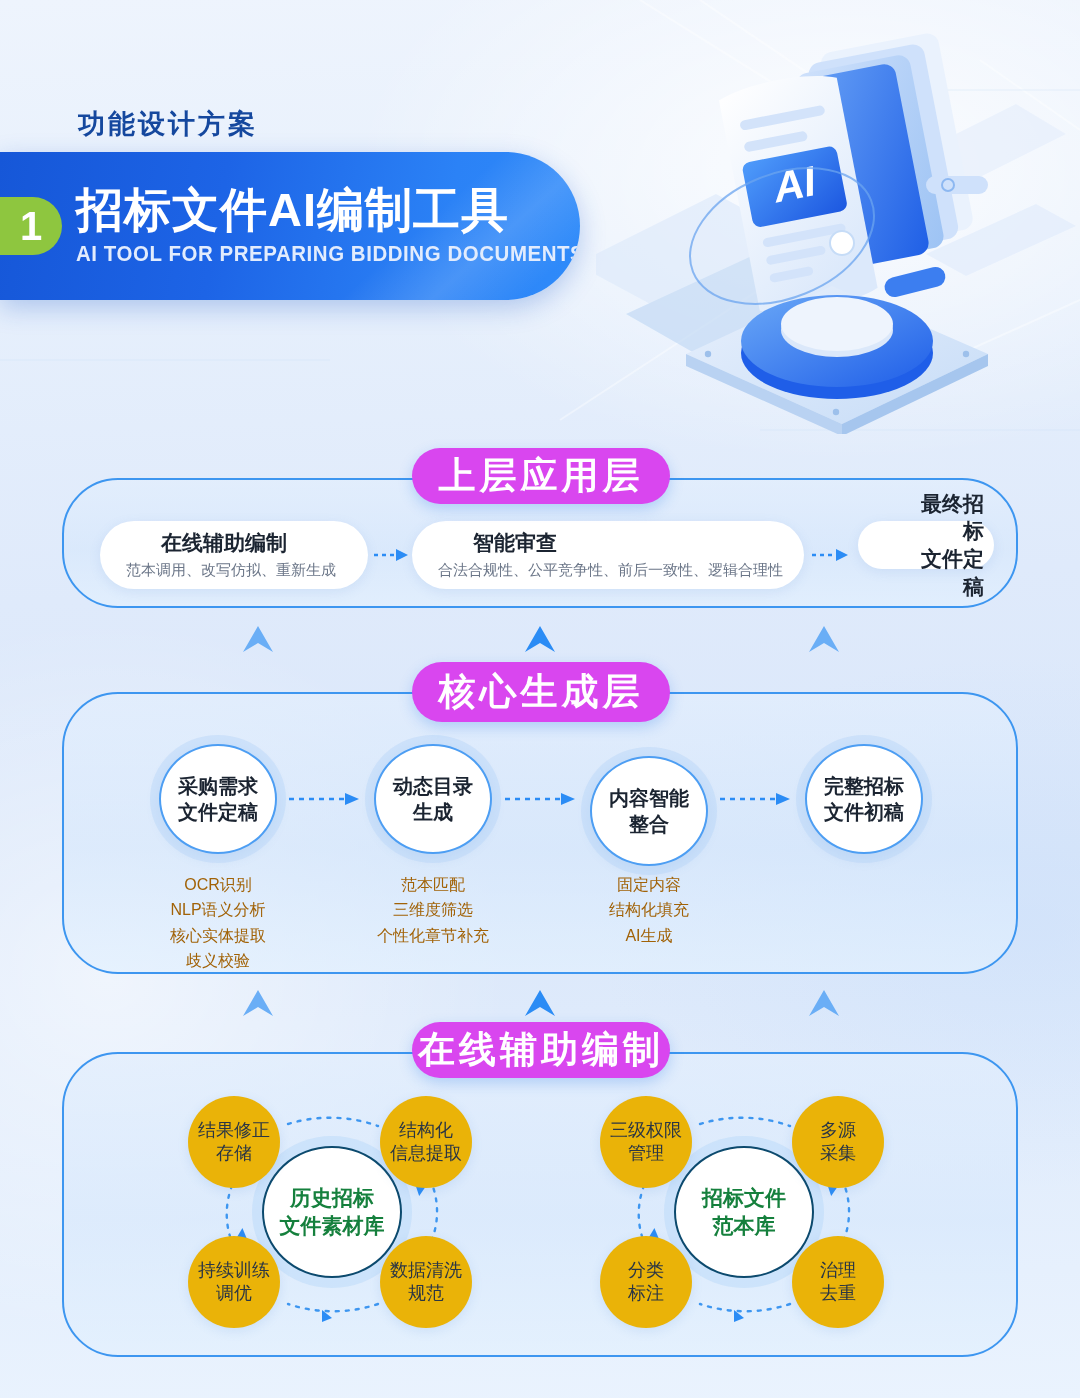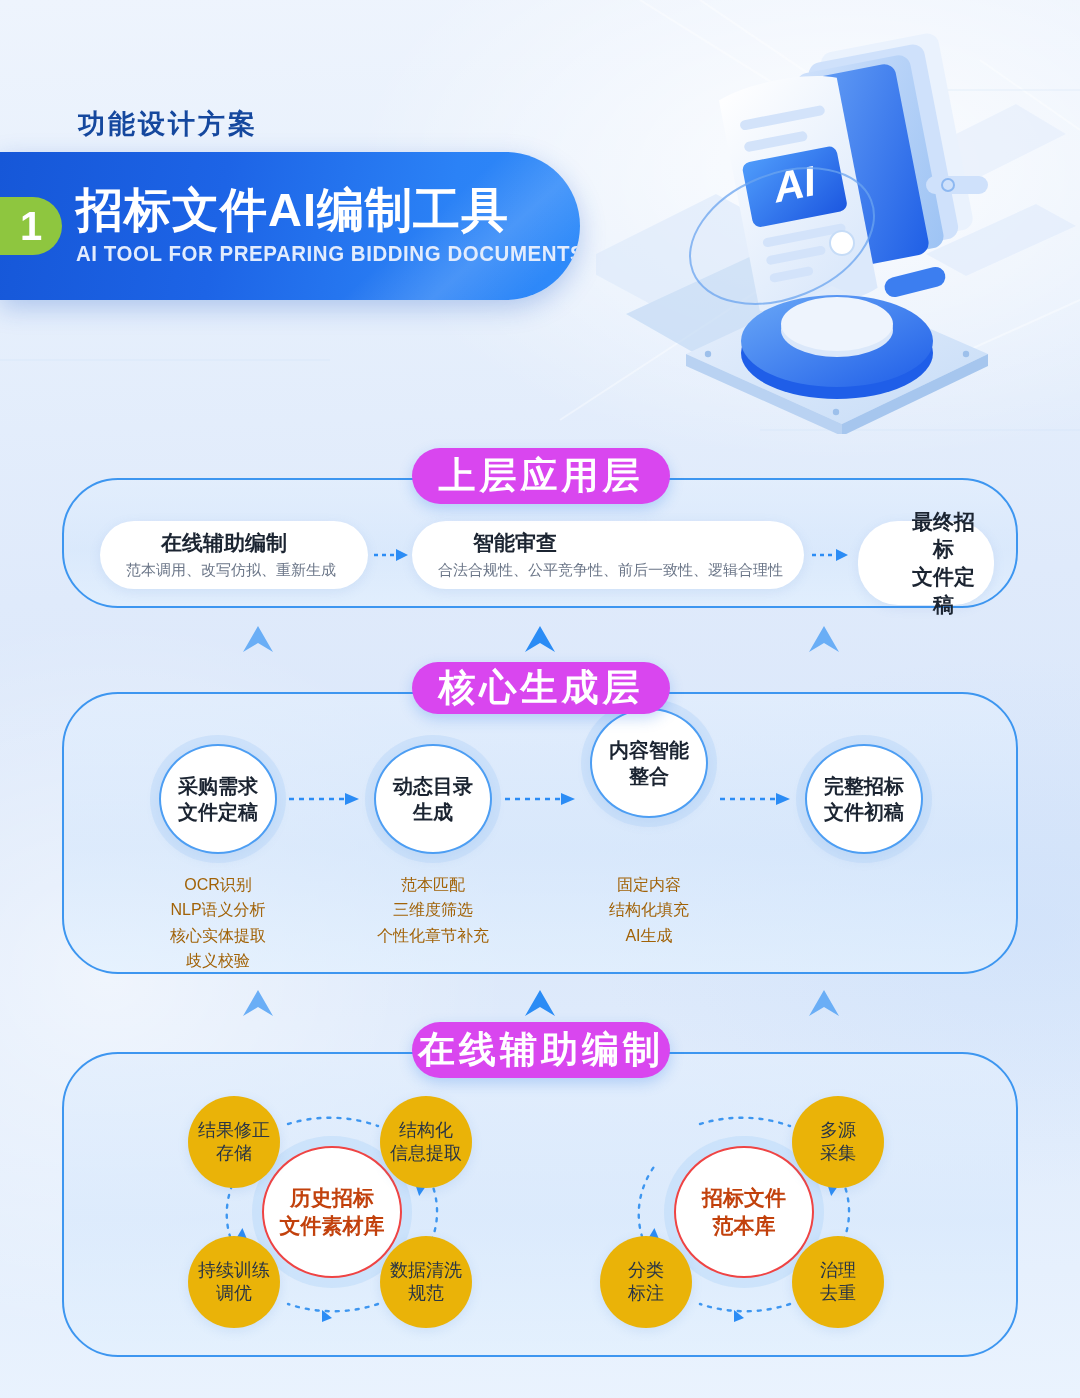--- a/index.html
+++ b/index.html
@@ -89,85 +89,85 @@
     background: #d946ef;
     color: #fff;
     border-radius: 34px;
     font-size: 37px; font-weight: 700; letter-spacing: 4px;
     display: flex; align-items: center; justify-content: center;
     white-space: nowrap;
     box-shadow: 0 5px 14px rgba(40,120,230,.26);
     z-index: 4;
   }
   #badge-top    { left: 412px; top: 448px;  width: 258px; height: 56px; }
-  #badge-core   { left: 412px; top: 662px;  width: 258px; height: 52px; }
+  #badge-core   { left: 412px; top: 662px;  width: 258px; height: 60px; }
   #badge-bottom { left: 412px; top: 1022px; width: 258px; height: 56px; }
 
   
   .chevron { position: absolute; width: 30px; height: 26px; z-index: 3; }
 
   
   .pill {
     position: absolute;
     background: #fff;
     border-radius: 40px;
     box-shadow: 0 3px 12px rgba(90,140,210,.13);
     display: flex; flex-direction: column; justify-content: center;
     padding: 0 26px;
   }
   .pill .p-title { font-size: 21px; font-weight: 700; color: #1b2431; line-height: 1.25; margin-left: 35px; }
   .pill .p-desc  { font-size: 15px; color: #6b7688; margin-top: 4px; line-height: 1.3; white-space: nowrap; }
 
   #pill-0 { left: 100px; top: 521px; width: 268px; height: 68px; }
   #pill-1 { left: 412px; top: 521px; width: 392px; height: 68px; }
   #pill-2 {
-    left: 858px; top: 521px; width: 136px; height: 84px;
-    align-items: center; text-align: center; padding: 0 10px;
+    left: 858px; top: 521px; width: 136px; height: 48px;
+    align-items: center; text-align: right; padding: 0 10px;
   }
   #pill-2 .p-title { font-size: 21px; line-height: 1.32; }
 
   .dash-arrow { position: absolute; height: 14px; z-index: 2; }
 
   
   .oval-node {
     position: absolute;
     width: 118px; height: 110px;
     border-radius: 50%;
     background: #fff;
     border: 2px solid #4d9ef3;
     display: flex; align-items: center; justify-content: center;
     text-align: center;
     font-size: 20px; font-weight: 700; color: #1b2431; line-height: 1.32;
     box-shadow: 0 0 0 9px rgba(180,212,248,.42), 0 4px 14px rgba(90,140,210,.15);
   }
   #oval-0 { left: 159px; top: 744px; }
   #oval-1 { left: 374px; top: 744px; }
-  #oval-2 { left: 590px; top: 708px; font-family: Liberation Serif, serif; }
+  #oval-2 { left: 590px; top: 756px; font-family: Liberation Serif, serif; }
   #oval-3 { left: 805px; top: 744px; }
 
   .oval-sub {
     position: absolute; width: 210px;
     text-align: center; font-size: 16px; color: #a16207; line-height: 1.58;
     white-space: pre-line;
   }
   #sub-0 { left: 113px; top: 872px; }
   #sub-1 { left: 328px; top: 872px; }
   #sub-2 { left: 544px; top: 872px; }
 
   
   .cluster { position: absolute; width: 300px; height: 250px; }
   #cluster-0 { left: 182px; top: 1088px; }
   #cluster-1 { left: 594px; top: 1088px; }
 
   .hub {
     position: absolute; left: 80px; top: 58px;
     width: 140px; height: 132px; border-radius: 50%;
-    background: #fff; border: 2px solid #ef4444;
+    background: #fff; border: 2px solid #0c4a6e;
     display: flex; align-items: center; justify-content: center;
-    text-align: center; font-size: 21px; font-weight: 700; color: #c2410c;
+    text-align: center; font-size: 21px; font-weight: 700; color: #15803d;
     line-height: 1.32;
     box-shadow: 0 0 0 10px rgba(186,217,250,.5);
     z-index: 2;
   }
   .satellite {
     position: absolute;
     width: 92px; height: 92px; border-radius: 50%;
     background: #eab308;
     display: flex; align-items: center; justify-content: center;
     text-align: center; font-size: 18px; font-weight: 500; color: #2b3644;
@@ -405,19 +405,21 @@
       <path d="M238 74 A 118 96 0 0 1 236 176"></path>
       <path d="M196 216 A 118 96 0 0 1 106 216"></path>
       <path d="M62 176 A 118 96 0 0 1 62 76"></path>
     </g>
     <path d="M238 108 L244 96 L232 96 Z" fill="#2b8cf5" transform="rotate(8 238 102)"></path>
     <path d="M150 230 L140 222 L140 234 Z" fill="#2b8cf5"></path>
     <path d="M60 140 L66 152 L54 152 Z" fill="#2b8cf5" transform="rotate(4 60 146)"></path>
   </svg>
   <div class="hub" style="white-space: pre-line;">招标文件
 范本库</div>
+  <div class="satellite sat-tl" style="white-space: pre-line;">三级权限
+管理</div>
   <div class="satellite sat-tr" style="white-space: pre-line;">多源
 采集</div>
   <div class="satellite sat-bl" style="white-space: pre-line;">分类
 标注</div>
   <div class="satellite sat-br" style="white-space: pre-line;">治理
 去重</div>
 </div>
 
 </body></html>

